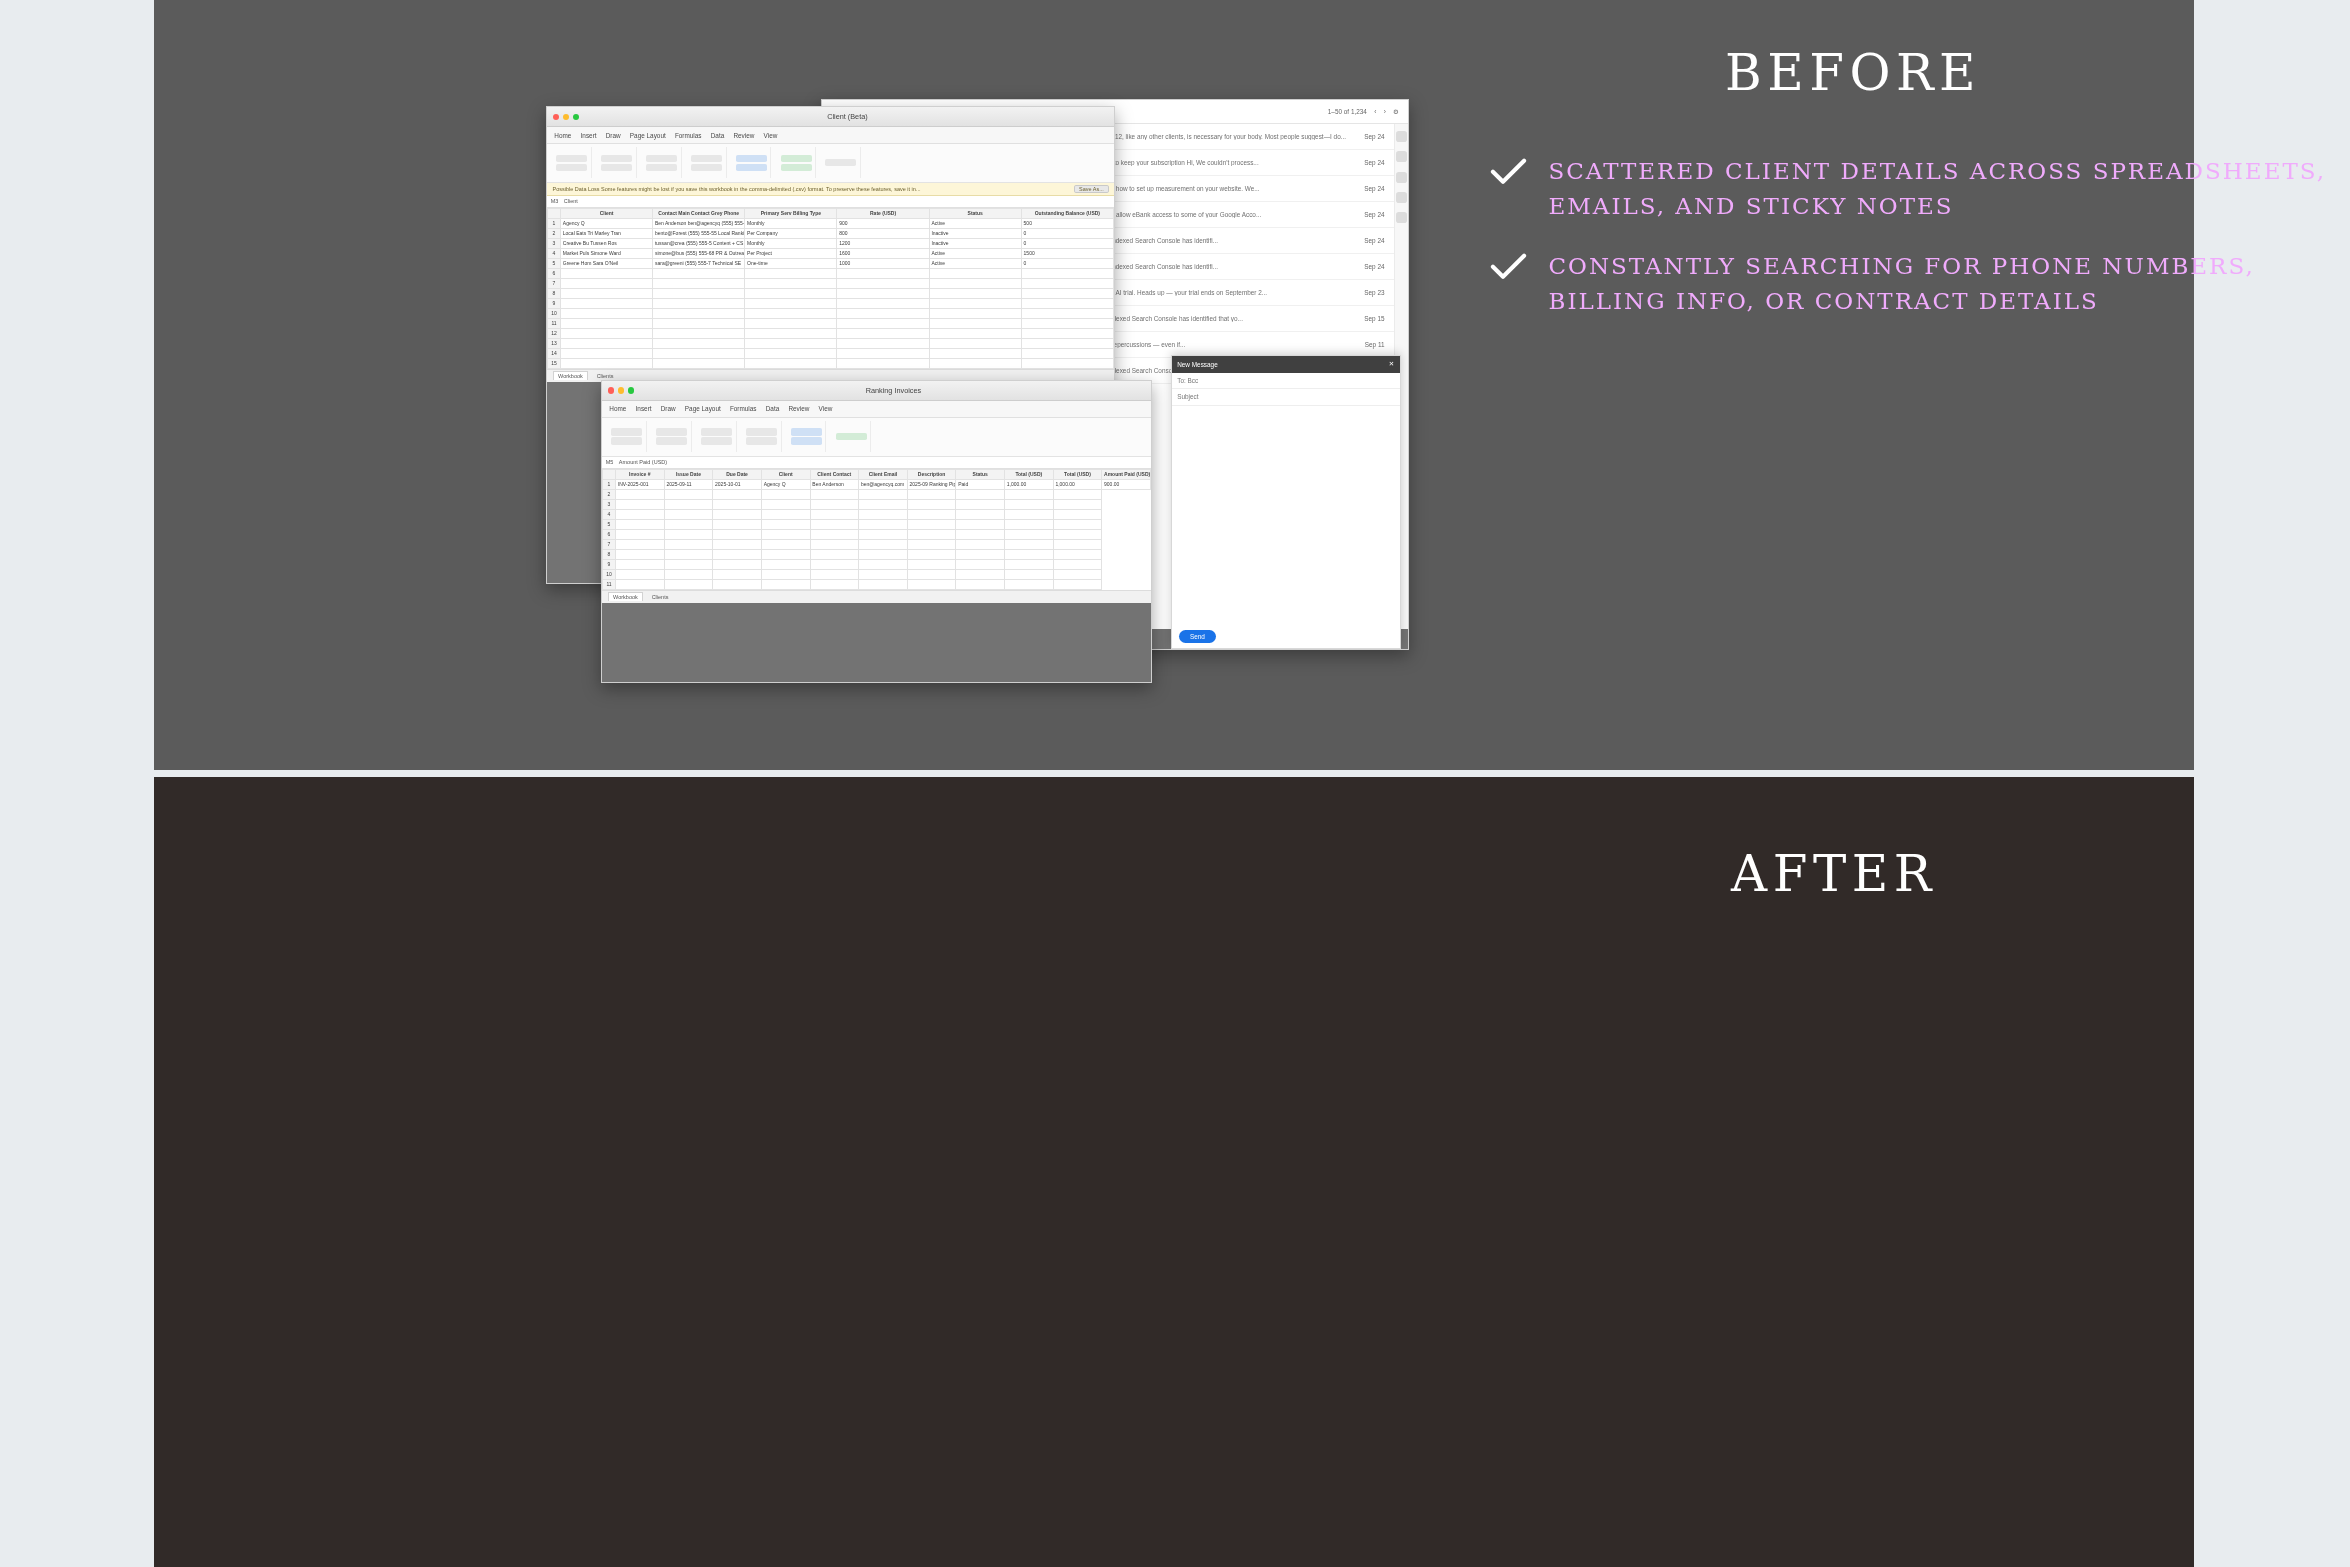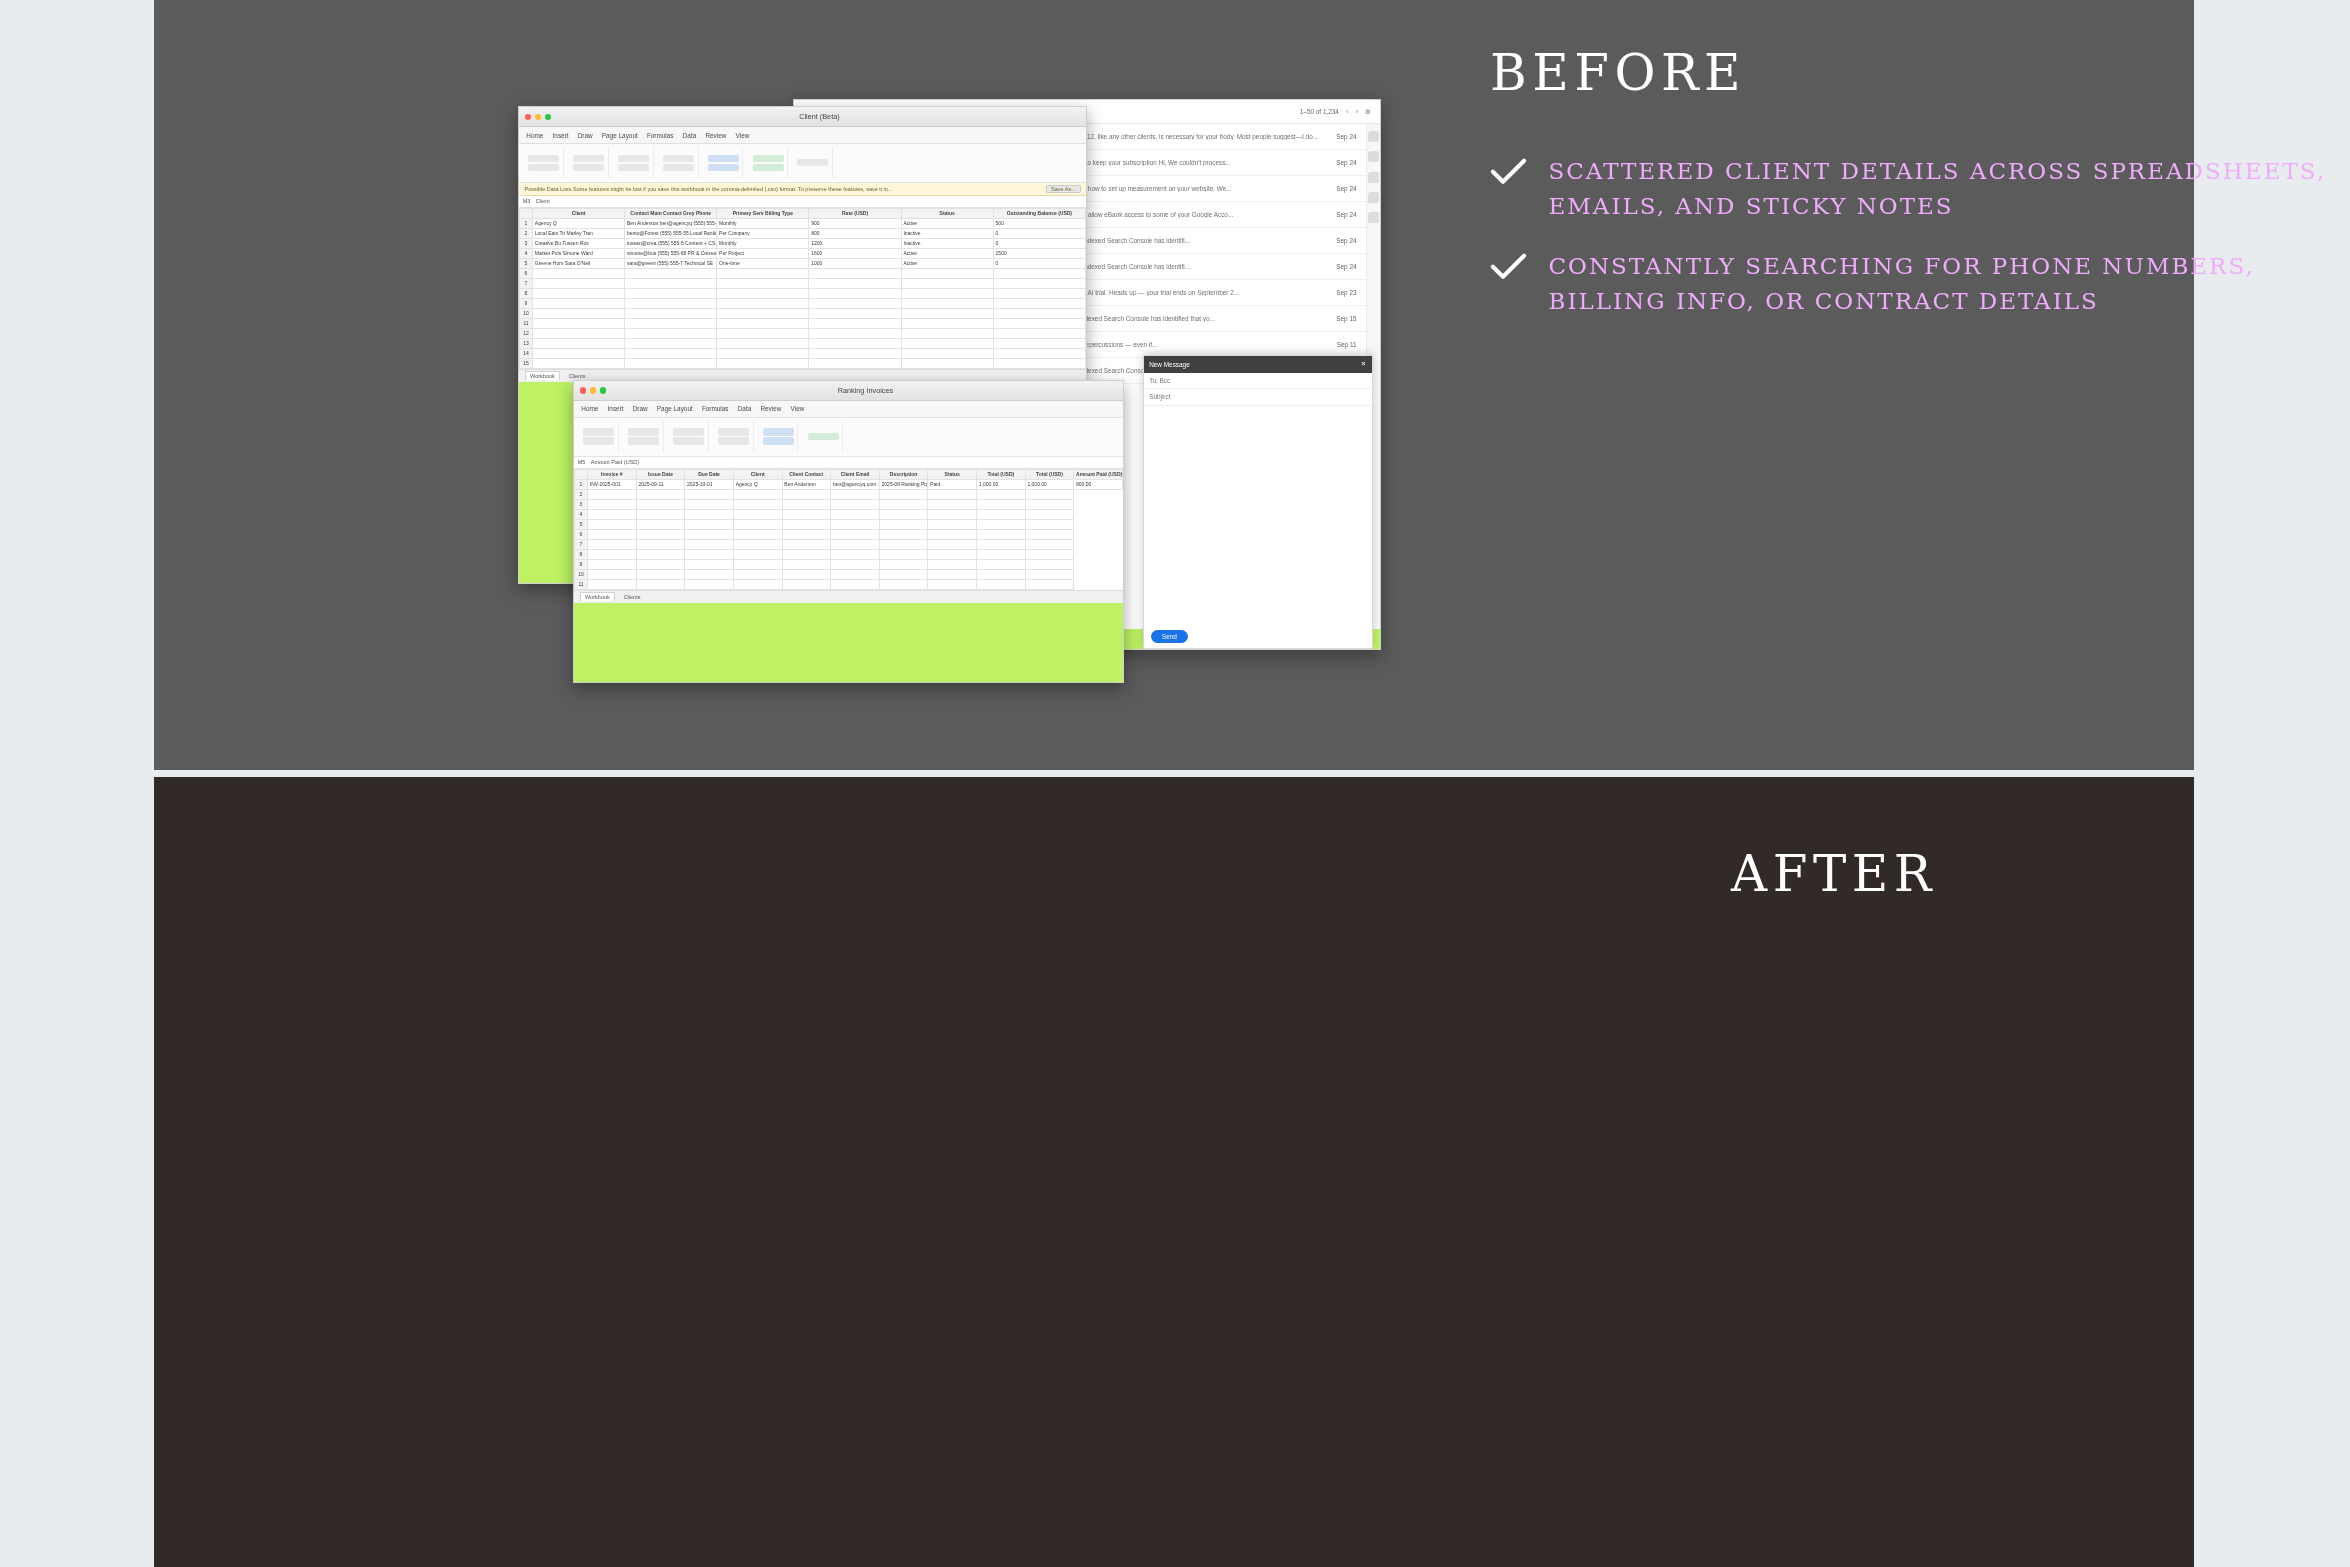--- a/index.html
+++ b/index.html
@@ -37,24 +37,24 @@
 
   
   .panel-heading {
     position: absolute;
     font-family: "DejaVu Serif", serif;
     color: #ffffff;
     letter-spacing: 5.5px;
     font-weight: 400;
   }
   .heading-before {
-    left: 1336px;
+    left: 1286px;
     top: 44px;
     width: 826px;
-    text-align: left;
+    text-align: center;
     font-size: 50px;
   }
   .heading-after {
     left: 1267px;
     top: 68px;
     width: 826px;
     text-align: center;
     font-size: 50px;
   }
 
@@ -92,24 +92,25 @@
   
   .collage {
     position: absolute;
     left: 364px;
     top: 99px;
     width: 863px;
     height: 591px;
   }
   .win {
     position: absolute;
-    background: #bef264;
+    background: #737373;
     box-shadow: 0 5.5px 16.5px rgba(0,0,0,0.35);
     overflow: hidden;
     border: 0.9px solid #cfcfcf;
+    margin-left: 28px;
   }
   .win-back {  
     left: 275px; top: 0; width: 588px; height: 551px;
   }
   .win-front { 
     left: 0; top: 7.3px; width: 569px; height: 478px;
   }
   .win-small { 
     left: 55px; top: 281px; width: 551px; height: 303px;
   }

